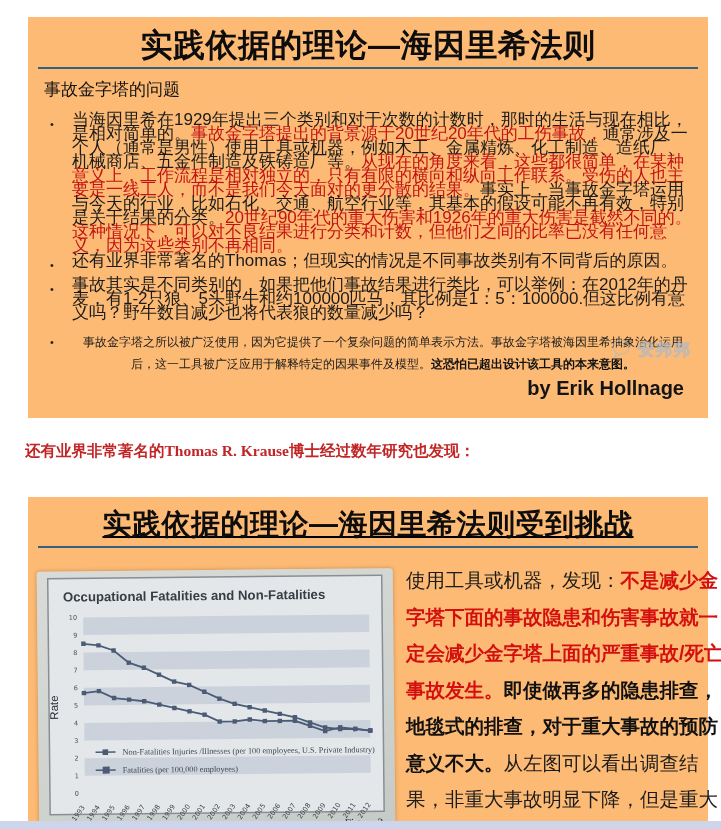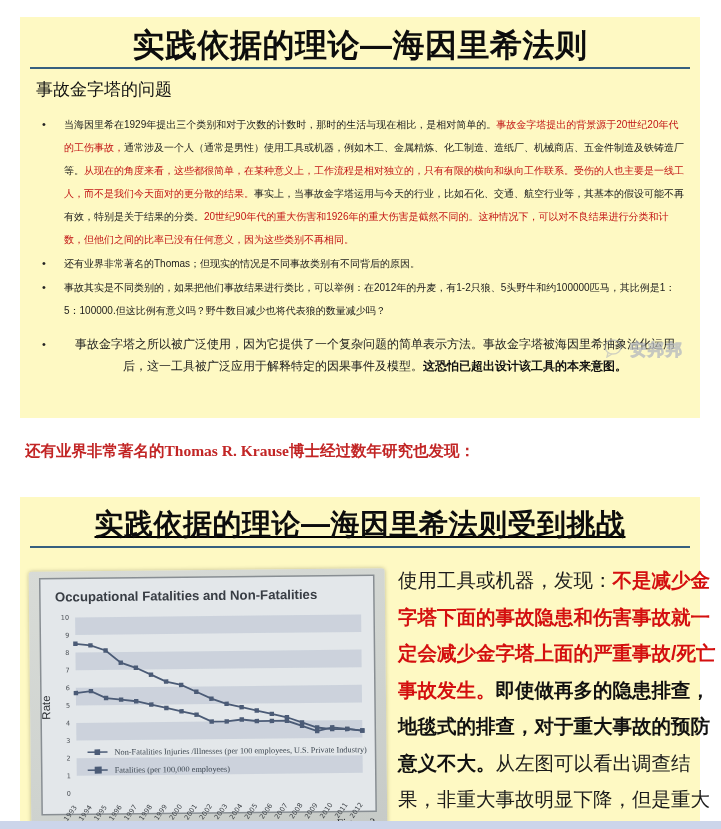--- a/index.html
+++ b/index.html
@@ -3,36 +3,36 @@
 <meta charset="utf-8">
 <style>
   html,body{margin:0;padding:0;}
   body{
     width:721px;height:829px;position:relative;overflow:hidden;
     background:#ffffff;
     font-family:"Liberation Sans","DejaVu Sans",sans-serif;
     -webkit-font-smoothing:antialiased;
   }
   .panel{
-    position:absolute;left:20px;width:680px;background:#fef9c3;
+    position:absolute;left:28px;width:680px;background:#fdba74;
   }
   
   #slide1{top:17px;height:401px;}
   .slide-title{
     text-align:center;font-weight:900;color:#0d0d0d;margin:9px 10px 0 10px;
     font-size:32px;letter-spacing:0.5px;line-height:38px;
   }
   .title-rule{height:0;border-bottom:2px solid #36607f;margin:3px 10px 0 10px;}
   .section-heading{
     font-weight:normal;color:#111;font-size:17px;margin:9px 0 0 16px;
   }
   .bullets{margin:12px 14px 0 20px;}
   .bullet-row{display:flex;margin:0 0 1px 0;}
   .bullet-marker{width:22px;flex:none;color:#222;font-size:11px;line-height:22.5px;padding-left:2px;}
-  .bullet-text{flex:1;font-size:10px;line-height:23px;color:#1b1b1b;}
+  .bullet-text{flex:1;font-size:17px;line-height:14px;color:#1b1b1b;}
   .b4{margin-top:11px;}
   .b4 .bullet-text{font-size:12px;line-height:22px;text-align:center;}
   .seg-normal{color:#1b1b1b;}
   .seg-red{color:#c21414;}
   .seg-bold{color:#111;font-weight:bold;}
   .seg-red-bold{color:#d40f0f;font-weight:bold;}
   .byline{
     text-align:right;font-weight:bold;color:#141414;font-size:20px;
     margin:2px 24px 0 0;
   }
@@ -100,20 +100,21 @@
     <span class="wechat-icon">
       <svg width="22" height="19" viewBox="0 0 22 19">
         <ellipse cx="9" cy="8" rx="8" ry="7" fill="none" stroke="#b4b8bf" stroke-width="1.4"></ellipse>
         <circle cx="6.4" cy="6.6" r="1" fill="#b4b8bf"></circle>
         <circle cx="11.4" cy="6.6" r="1" fill="#b4b8bf"></circle>
         <path d="M4 14 L3 18 L8 15" fill="none" stroke="#b4b8bf" stroke-width="1.4"></path>
       </svg>
     </span>
     <span class="watermark-text">安邦邦</span>
   </div>
+  <div class="byline">by Erik Hollnage</div>
 </div>
 
 <div class="interlude">还有业界非常著名的Thomas R. Krause博士经过数年研究也发现：</div>
 
 <div class="panel" id="slide2">
   <div class="slide-title">实践依据的理论—海因里希法则受到挑战</div>
   <div class="title-rule"></div>
   <div class="slide2-body">
     <div class="chart-photo">
       <svg id="chart-svg" width="356" height="262" viewBox="0 0 356 262">

